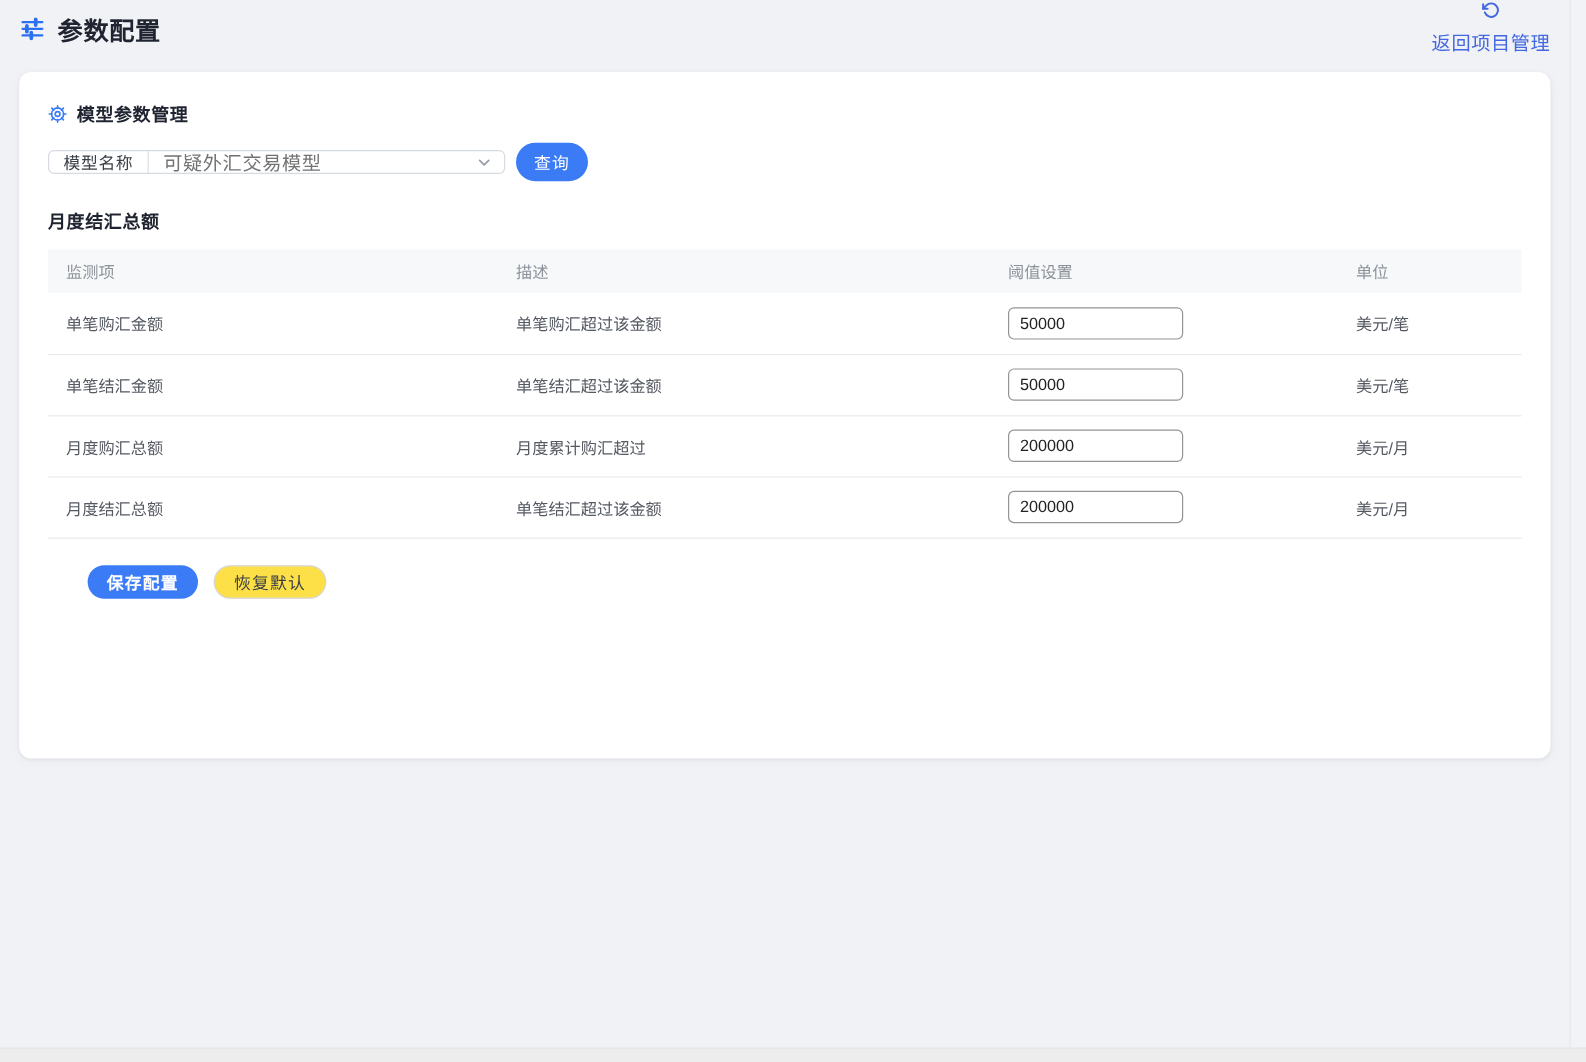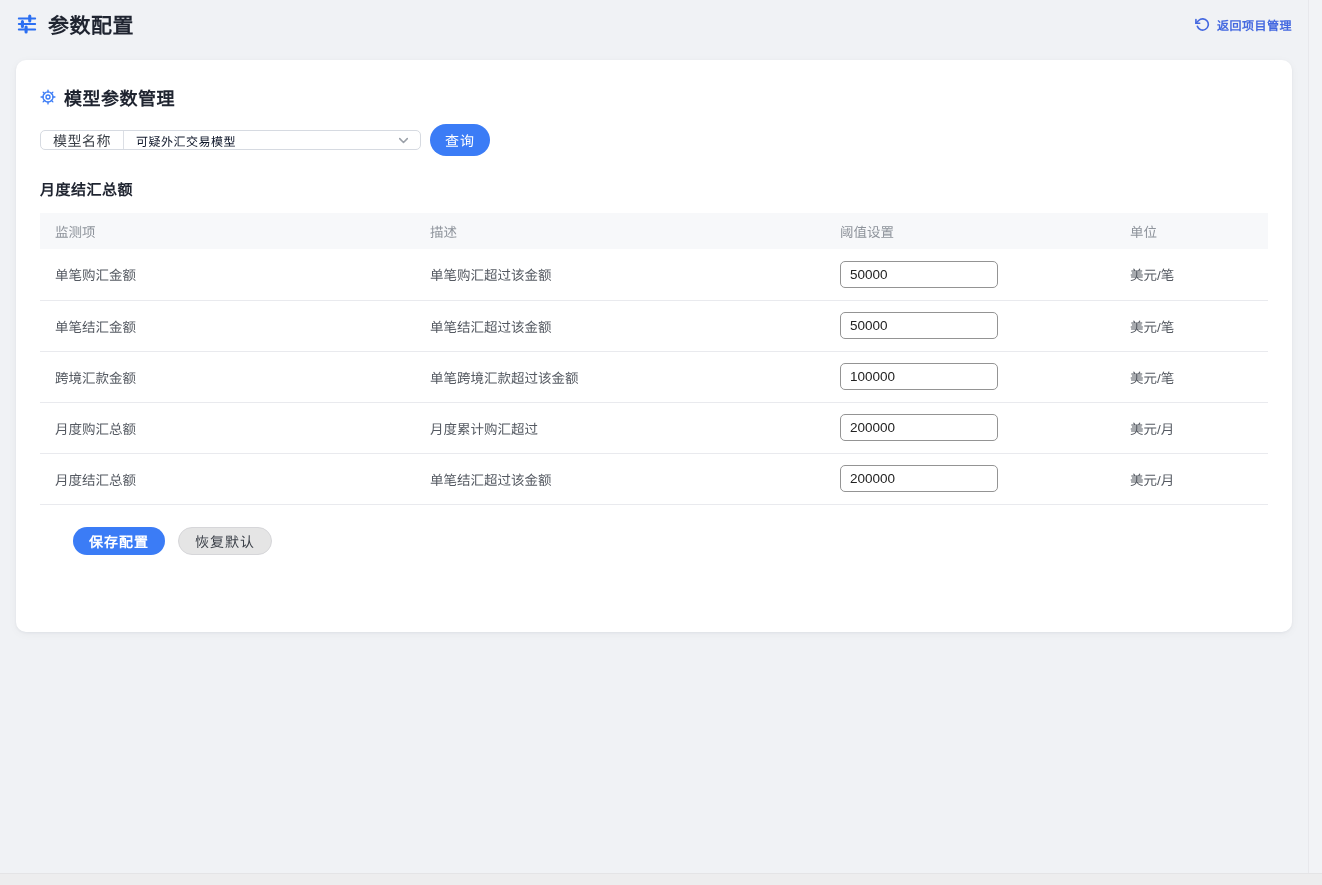--- a/index.html
+++ b/index.html
@@ -22,43 +22,43 @@
   .top-bar{
     height:48px;
     display:flex;align-items:center;justify-content:space-between;
     padding:0 30px 0 16px;
   }
   .top-bar-left{display:flex;align-items:center;}
   .app-title{font-size:21px;font-weight:bold;color:var(--text-dark);margin-left:10px;letter-spacing:.5px;}
   .icon{display:inline-flex;align-items:center;justify-content:center;flex:none;}
   .back-link{
     display:flex;align-items:center;gap:7px;
-    color:var(--link);font-size:12px;font-weight:bold;
-    cursor:pointer;text-decoration:none;letter-spacing:.5px;
+    color:var(--link);font-size:16px;font-weight:normal;
+    cursor:pointer;text-decoration:none;letter-spacing:.5px;flex-direction:column;
   }
   .card{
     margin:12px 30px 0 16px;
     height:572px;
     background:#ffffff;
     border-radius:10px;
     box-shadow:0 1px 3px rgba(20,30,60,.05),0 2px 10px rgba(20,30,60,.04);
     padding:24px;
   }
   .panel-title-row{display:flex;align-items:center;margin-bottom:14px;}
-  .panel-title{font-size:18px;font-weight:bold;color:var(--text-dark);margin-left:8px;letter-spacing:.5px;}
+  .panel-title{font-size:15px;font-weight:bold;color:var(--text-dark);margin-left:8px;letter-spacing:.5px;}
   .query-row{display:flex;align-items:center;margin-bottom:22px;}
   .select-box{
     width:381px;height:20px;
     border:1px solid #d6dae1;border-radius:5px;
     display:flex;align-items:center;
     background:#fff;cursor:pointer;
   }
   .select-label{font-size:14px;color:#3a3f47;padding:0 12px;white-space:nowrap;letter-spacing:.5px;}
   .select-divider{width:1px;height:18px;background:#dcdfe5;}
-  .select-value{font-size:12px;color:#0f172a;padding:0 12px;flex:1;white-space:nowrap;letter-spacing:.5px;}
+  .select-value{font-size:16px;color:#737373;padding:0 12px;flex:1;white-space:nowrap;letter-spacing:.5px;}
   .select-arrow{margin-right:10px;}
   .btn{
     border:none;border-radius:16px;cursor:pointer;
     font-family:inherit;font-size:14px;letter-spacing:1px;
     display:inline-flex;align-items:center;justify-content:center;
   }
   .btn-primary{background:var(--accent);color:#fff;}
   .btn-query{width:60px;height:32px;margin-left:9px;}
   .section-title{font-size:15px;font-weight:bold;color:var(--text-dark);margin:0 0 14px;letter-spacing:.5px;}
   table.threshold{width:100%;border-collapse:collapse;table-layout:fixed;}
@@ -69,30 +69,30 @@
     background:var(--table-header-bg,#f7f8fa);
     height:36px;font-weight:normal;font-size:13.5px;color:var(--text-muted);
     text-align:left;padding:0;
   }
   table.threshold th:first-child,table.threshold td:first-child{padding-left:15px;}
   table.threshold tbody td{
     height:51px;font-size:13.5px;color:var(--text-cell);
     border-bottom:1px solid var(--border);padding:0;
   }
   .threshold-input{
-    width:158px;height:27px;
+    width:146px;height:27px;
     border:1px solid #949494;border-radius:5px;
     padding:0 9px;font-size:13.5px;color:#222;
     font-family:inherit;background:#fff;outline:none;
   }
   .button-row{margin-top:22px;display:flex;padding-left:33px;}
   .btn-save{height:28px;padding:0 16px;font-weight:bold;}
   .btn-reset{
     height:28px;padding:0 16px;margin-left:13px;
-    background:#e5e5e5;border:1px solid #d6d6d9;color:#3a3f47;
+    background:#fde047;border:1px solid #d6d6d9;color:#3a3f47;
   }
   .vscroll-track{
     position:absolute;top:0;right:0;width:14px;height:873px;
     background:#f2f3f6;border-left:1px solid #e7e8ec;
   }
   .hscroll-track{
     position:absolute;left:0;bottom:0;width:1322px;height:12px;
     background:#ededee;border-top:1px solid #e4e4e6;
   }
 </style>
@@ -176,28 +176,20 @@
 
     <tr class="trow">
       <td>单笔结汇金额</td>
       <td>单笔结汇超过该金额</td>
       <td>
         <input class="threshold-input" type="text" value="50000" style="">
       </td>
       <td>美元/笔</td>
     </tr>
 
-    <tr class="trow">
-      <td>跨境汇款金额</td>
-      <td>单笔跨境汇款超过该金额</td>
-      <td>
-        <input class="threshold-input" type="text" value="100000" style="">
-      </td>
-      <td>美元/笔</td>
-    </tr>
 
     <tr class="trow">
       <td>月度购汇总额</td>
       <td>月度累计购汇超过</td>
       <td>
         <input class="threshold-input" type="text" value="200000" style="">
       </td>
       <td>美元/月</td>
     </tr>
 

